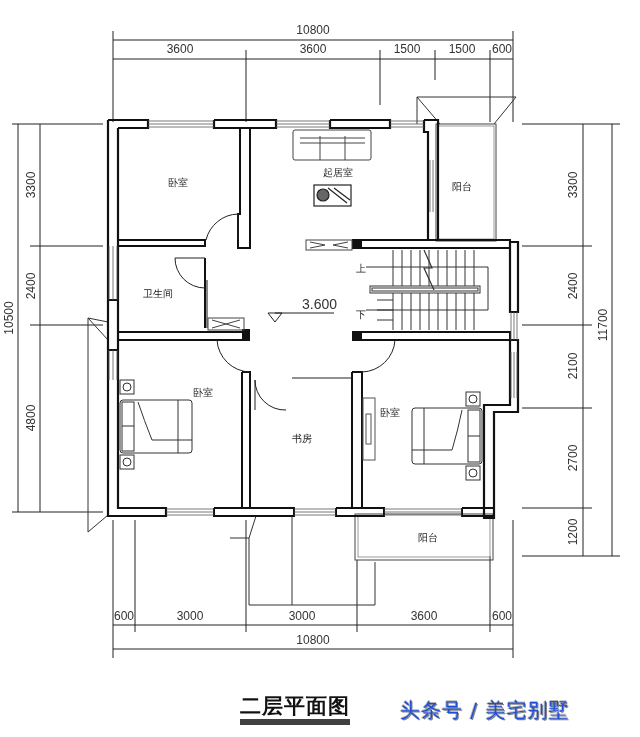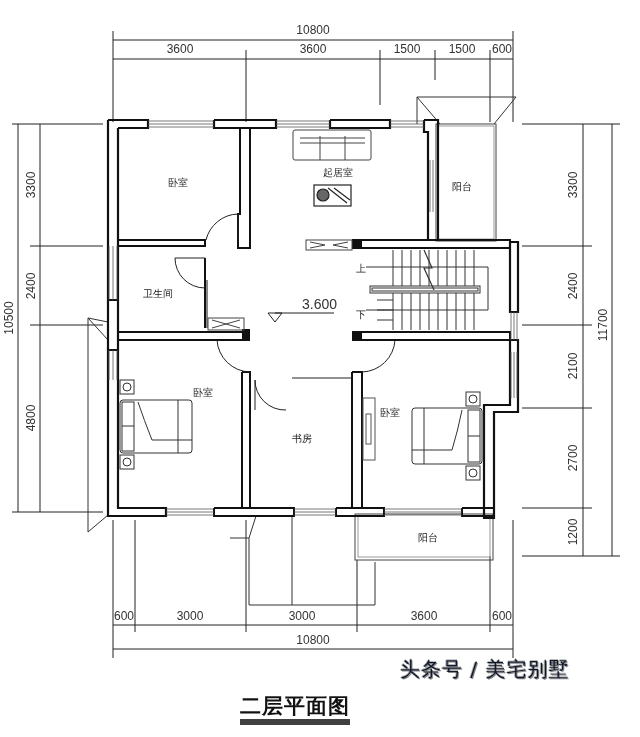--- a/index.html
+++ b/index.html
@@ -2,21 +2,21 @@
 <html><head>
 <meta charset="utf-8">
 <style>
   html, body { margin: 0; padding: 0; background: #ffffff; }
   body { width: 640px; height: 737px; position: relative; overflow: hidden; font-family: "DejaVu Sans", sans-serif; }
   #plan { position: absolute; left: 0; top: 0; width: 640px; height: 737px; }
   .dim { font-family: "Liberation Sans", sans-serif; font-size: 12px; fill: #333; }
   .room { font-family: "DejaVu Sans", sans-serif; font-size: 10px; fill: #222; }
   .level { font-family: "Liberation Sans", sans-serif; font-size: 14px; fill: #333; }
   .caption { position: absolute; left: 240px; top: 694px; font-family: "DejaVu Sans", sans-serif; font-weight: bold; font-size: 21px; color: #111; letter-spacing: 1px; border-bottom: 6px solid #404040; line-height: 24px; padding-bottom: 1px; }
-  .watermark { position: absolute; left: 400px; top: 656px; font-family: "DejaVu Sans", sans-serif; font-size: 20px; color: #0f172a; text-shadow: 1px 1px 0 #888, -1px 0 0 #bbb, 0 -1px 0 #bbb; letter-spacing: 1px; }
+  .watermark { position: absolute; left: 400px; top: 697px; font-family: "DejaVu Sans", sans-serif; font-size: 20px; color: #1d4ed8; text-shadow: 1px 1px 0 #888, -1px 0 0 #bbb, 0 -1px 0 #bbb; letter-spacing: 1px; }
 </style>
 </head>
 <body>
 
 <svg id="plan" viewBox="0 0 640 737" xmlns="http://www.w3.org/2000/svg">
 
   <g stroke="#222" stroke-width="1" fill="none">
     <line x1="113" y1="40" x2="513" y2="40"></line>
     <line x1="113" y1="59" x2="513" y2="59"></line>
     <line x1="113" y1="31" x2="113" y2="122"></line>

